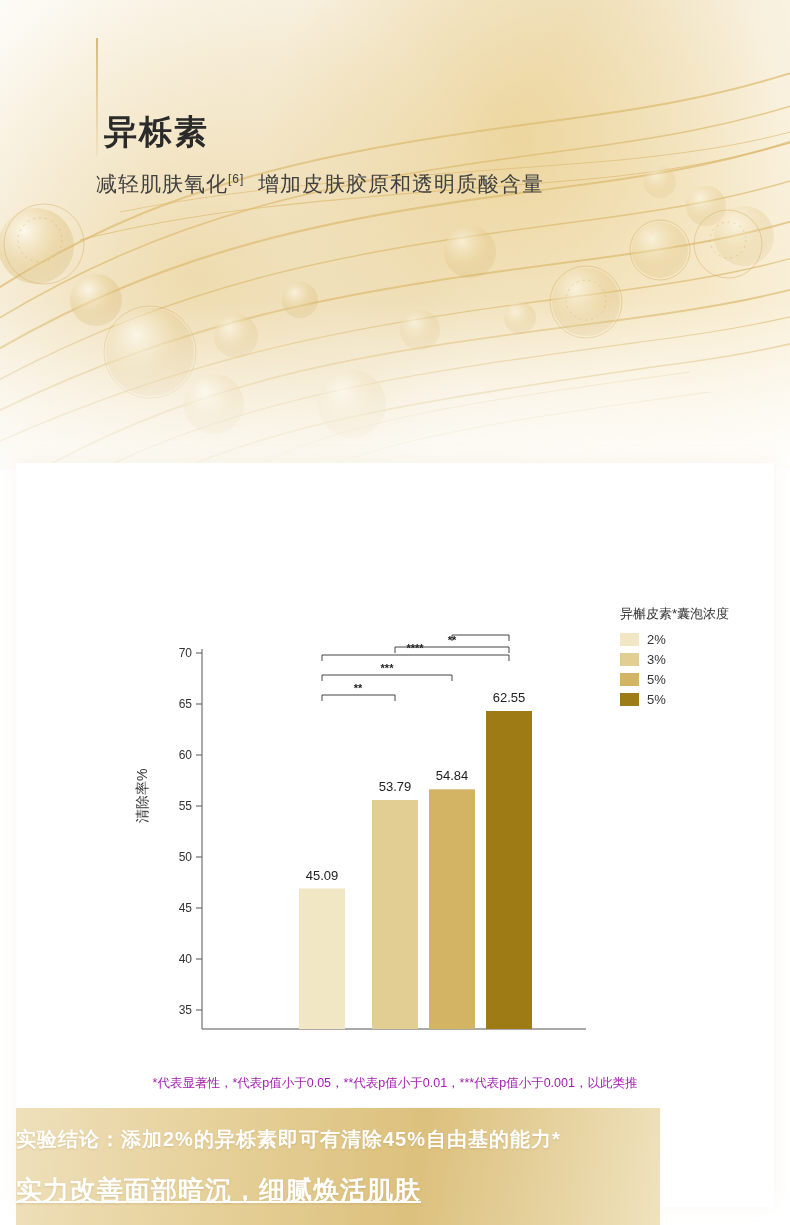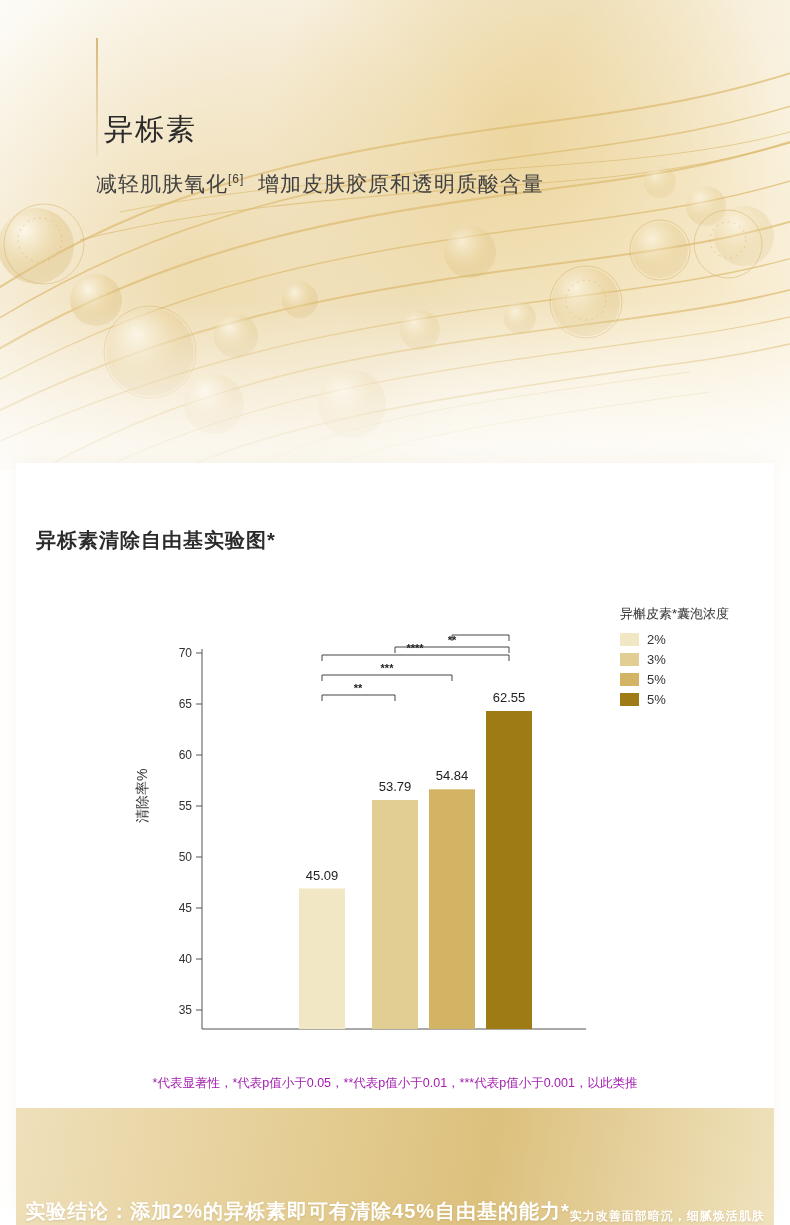--- a/index.html
+++ b/index.html
@@ -30,21 +30,21 @@
 
   
   .title-wrap{position:absolute;left:96px;top:38px;width:620px;}
   .vline{
     position:absolute;left:0;top:0;width:2px;height:118px;
     background:linear-gradient(180deg,#d8b878 0%,rgba(216,184,120,0.15) 100%);
   }
   .title{
     margin:0;padding-left:0;
     position:absolute;left:8px;top:72px;
-    font-size:29px;font-weight:normal;color:#2a2a2a;letter-spacing:2px;
+    font-size:33px;font-weight:bold;color:#2a2a2a;letter-spacing:2px;
     white-space:nowrap;
   }
   .subtitle{
     position:absolute;left:0px;top:132px;
     font-size:21px;color:#404040;letter-spacing:1px;white-space:nowrap;
   }
   .sup{font-size:12px;vertical-align:super;}
 
   
   .card{
@@ -71,26 +71,26 @@
     font-size:14px;color:#333;
     transform:rotate(-90deg);transform-origin:left top;white-space:nowrap;
   }
   .footnote{
     position:absolute;left:0;top:612px;width:758px;text-align:center;
     font-size:12.5px;color:#a21caf;
   }
 
   
   .conclusion{
-    position:absolute;left:16px;top:1108px;width:758px;height:117px;
+    position:absolute;left:16px;top:1108px;width:644px;height:117px;
     background:linear-gradient(100deg,#efe0bb 0%,#e4cd93 38%,#dcc07d 62%,#efe2bd 100%);
-    display:flex;flex-direction:row;align-items:flex-end;justify-content:center;
+    display:flex;flex-direction:column;align-items:flex-start;justify-content:center;
   }
   .conclusion-line1{font-size:20px;font-weight:bold;color:#ffffff;letter-spacing:1px;white-space:nowrap;text-shadow:0 1px 2px rgba(160,130,70,0.25);}
-  .conclusion-line2{font-size:12px;font-weight:bold;color:#ffffff;letter-spacing:1px;white-space:nowrap;margin-top:20px;text-shadow:0 1px 2px rgba(160,130,70,0.25);}
+  .conclusion-line2{font-size:26px;font-weight:bold;color:#ffffff;letter-spacing:1px;white-space:nowrap;margin-top:20px;text-shadow:0 1px 2px rgba(160,130,70,0.25);text-decoration:underline;}
 </style>
 </head>
 <body>
 
 <div class="page">
 
   <div class="hero"></div>
 
   <svg class="strands" viewBox="0 0 790 470" preserveAspectRatio="none">
     <defs>
@@ -164,21 +164,20 @@
   <div class="title-wrap">
     <div class="vline"></div>
     <h1 class="title">异栎素</h1>
     <div class="subtitle">
       <span>减轻肌肤氧化</span><span class="sup">[6]</span>&nbsp;&nbsp;<span>增加皮肤胶原和透明质酸含量</span>
     </div>
   </div>
 
   <div class="card">
 
-    <div class="card-title">异栎素清除自由基实验图*</div>
 
     <div class="legend">
       <div class="legend-title">异槲皮素*囊泡浓度</div>
       <div class="legend-row">
         <span class="legend-swatch" style="background:#f2e7c4;"></span>
         <span class="legend-label">2%</span>
       </div>
       <div class="legend-row">
         <span class="legend-swatch" style="background:#e2cd93;"></span>
         <span class="legend-label">3%</span>

